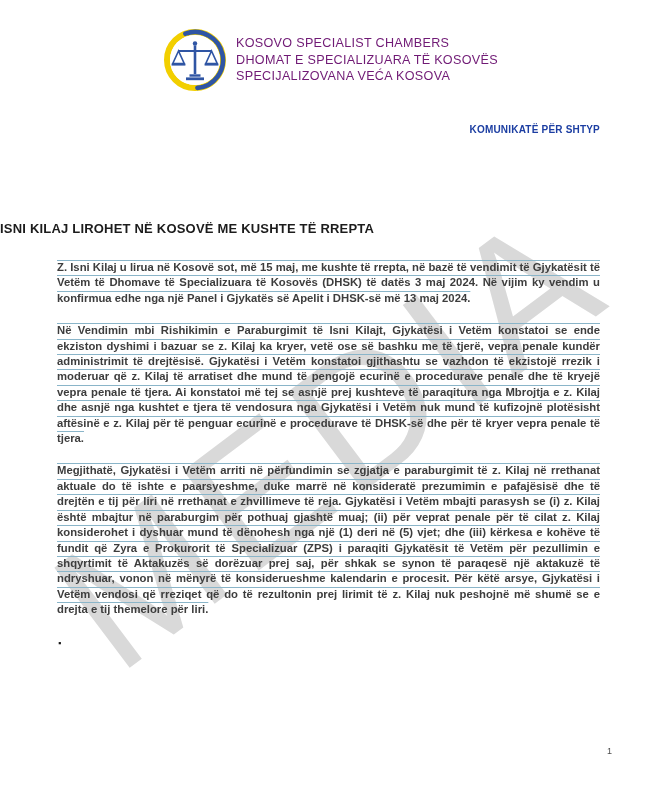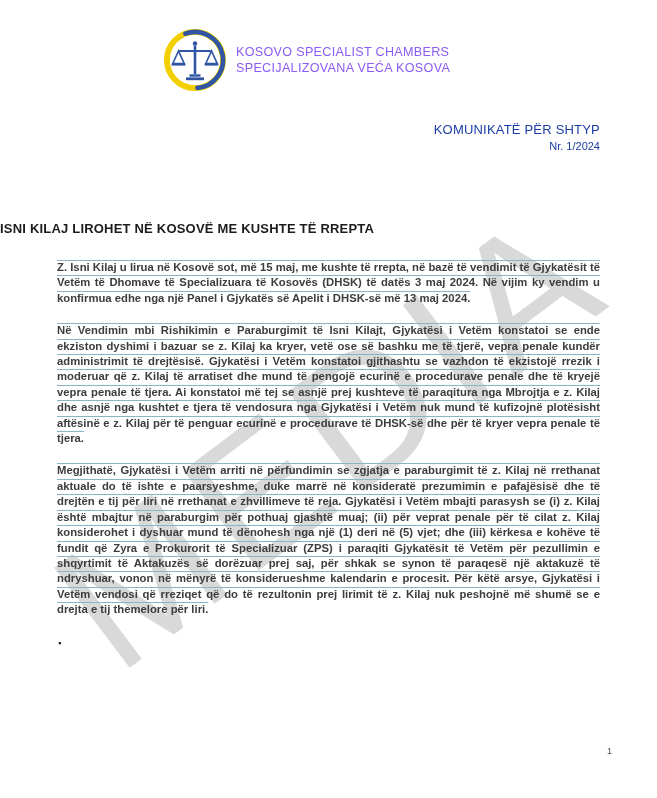--- a/index.html
+++ b/index.html
@@ -23,27 +23,27 @@
     z-index:0;
     user-select:none;
   }
   .content{position:relative;z-index:1;}
   
   .logo-row{
     position:absolute;left:163px;top:28px;
     display:flex;align-items:center;gap:9px;
   }
   .logo-badge{width:64px;height:64px;flex:0 0 auto;}
-  .logo-text{color:#8b5cf6;font-size:12.6px;line-height:16.5px;letter-spacing:0.3px;white-space:nowrap;}
+  .logo-text{color:#701a75;font-size:12.6px;line-height:16.5px;letter-spacing:0.3px;white-space:nowrap;}
   
   .press-block{
     position:absolute;right:57px;top:122px;
     text-align:right;color:#1c3ea2;line-height:16px;
   }
-  .press-label{font-weight:normal;font-size:13px;letter-spacing:0.2px;}
+  .press-label{font-weight:bold;font-size:10px;letter-spacing:0.2px;}
   .press-line{font-size:11px;}
   
   .doc-title{
     position:absolute;left:0;right:0;top:221px;
     text-align:left;
     font-weight:bold;font-size:13px;letter-spacing:0.2px;
     color:#1c1c1c;
   }
   
   .body-text{
@@ -98,27 +98,27 @@
           <path d="M 15.5 23 L 9.8 35.5 L 21.2 35.5 Z" stroke-width="1.6"></path>
           <line x1="8.6" y1="36.6" x2="22.4" y2="36.6" stroke-width="2"></line>
           <path d="M 48.5 23 L 42.8 35.5 L 54.2 35.5 Z" stroke-width="1.6"></path>
           <line x1="41.6" y1="36.6" x2="55.4" y2="36.6" stroke-width="2"></line>
           <line x1="26.5" y1="47.5" x2="37.5" y2="47.5" stroke-width="2.4"></line>
           <line x1="23" y1="50.8" x2="41" y2="50.8" stroke-width="2.8"></line>
         </g>
       </svg>
       <div class="logo-text">
         <div>KOSOVO SPECIALIST CHAMBERS</div>
+        <div>DHOMAT E SPECIALIZUARA TË KOSOVËS</div>
         <div>SPECIJALIZOVANA VEĆA KOSOVA</div>
       </div>
     </div>
 
     <div class="press-block">
       <div class="press-label">KOMUNIKATË PËR SHTYP</div>
-      <div class="press-line">Nr. 1/2024</div>
     </div>
 
     <div class="doc-title">ISNI KILAJ LIROHET NË KOSOVË ME KUSHTE TË RREPTA</div>
 
     <div class="body-text">
       <p>Z. Isni Kilaj u lirua në Kosovë sot, më 15 maj, me kushte të rrepta, në bazë të vendimit të Gjykatësit të Vetëm të Dhomave të Specializuara të Kosovës (DHSK) të datës 3 maj 2024. Në vijim ky vendim u konfirmua edhe nga një Panel i Gjykatës së Apelit i DHSK-së më 13 maj 2024.</p>
       <p>Në Vendimin mbi Rishikimin e Paraburgimit të Isni Kilajt, Gjykatësi i Vetëm konstatoi se ende ekziston dyshimi i bazuar se z. Kilaj ka kryer, vetë ose së bashku me të tjerë, vepra penale kundër administrimit të drejtësisë. Gjykatësi i Vetëm konstatoi gjithashtu se vazhdon të ekzistojë rrezik i moderuar që z. Kilaj të arratiset dhe mund të pengojë ecurinë e procedurave penale dhe të kryejë vepra penale të tjera. Ai konstatoi më tej se asnjë prej kushteve të paraqitura nga Mbrojtja e z. Kilaj dhe asnjë nga kushtet e tjera të vendosura nga Gjykatësi i Vetëm nuk mund të kufizojnë plotësisht aftësinë e z. Kilaj për të penguar ecurinë e procedurave të DHSK-së dhe për të kryer vepra penale të tjera.</p>
       <p>Megjithatë, Gjykatësi i Vetëm arriti në përfundimin se zgjatja e paraburgimit të z. Kilaj në rrethanat aktuale do të ishte e paarsyeshme, duke marrë në konsideratë prezumimin e pafajësisë dhe të drejtën e tij për liri në rrethanat e zhvillimeve të reja. Gjykatësi i Vetëm mbajti parasysh se (i) z. Kilaj është mbajtur në paraburgim për pothuaj gjashtë muaj; (ii) për veprat penale për të cilat z. Kilaj konsiderohet i dyshuar mund të dënohesh nga një (1) deri në (5) vjet; dhe (iii) kërkesa e kohëve të fundit që Zyra e Prokurorit të Specializuar (ZPS) i paraqiti Gjykatësit të Vetëm për pezullimin e shqyrtimit të Aktakuzës së dorëzuar prej saj, për shkak se synon të paraqesë një aktakuzë të ndryshuar, vonon në mënyrë të konsiderueshme kalendarin e procesit. Për këtë arsye, Gjykatësi i Vetëm vendosi që rreziqet që do të rezultonin prej lirimit të z. Kilaj nuk peshojnë më shumë se e drejta e tij themelore për liri.</p>
       <p class="bullet-item"><span class="bullet-marker">▪</span></p>
     </div>

